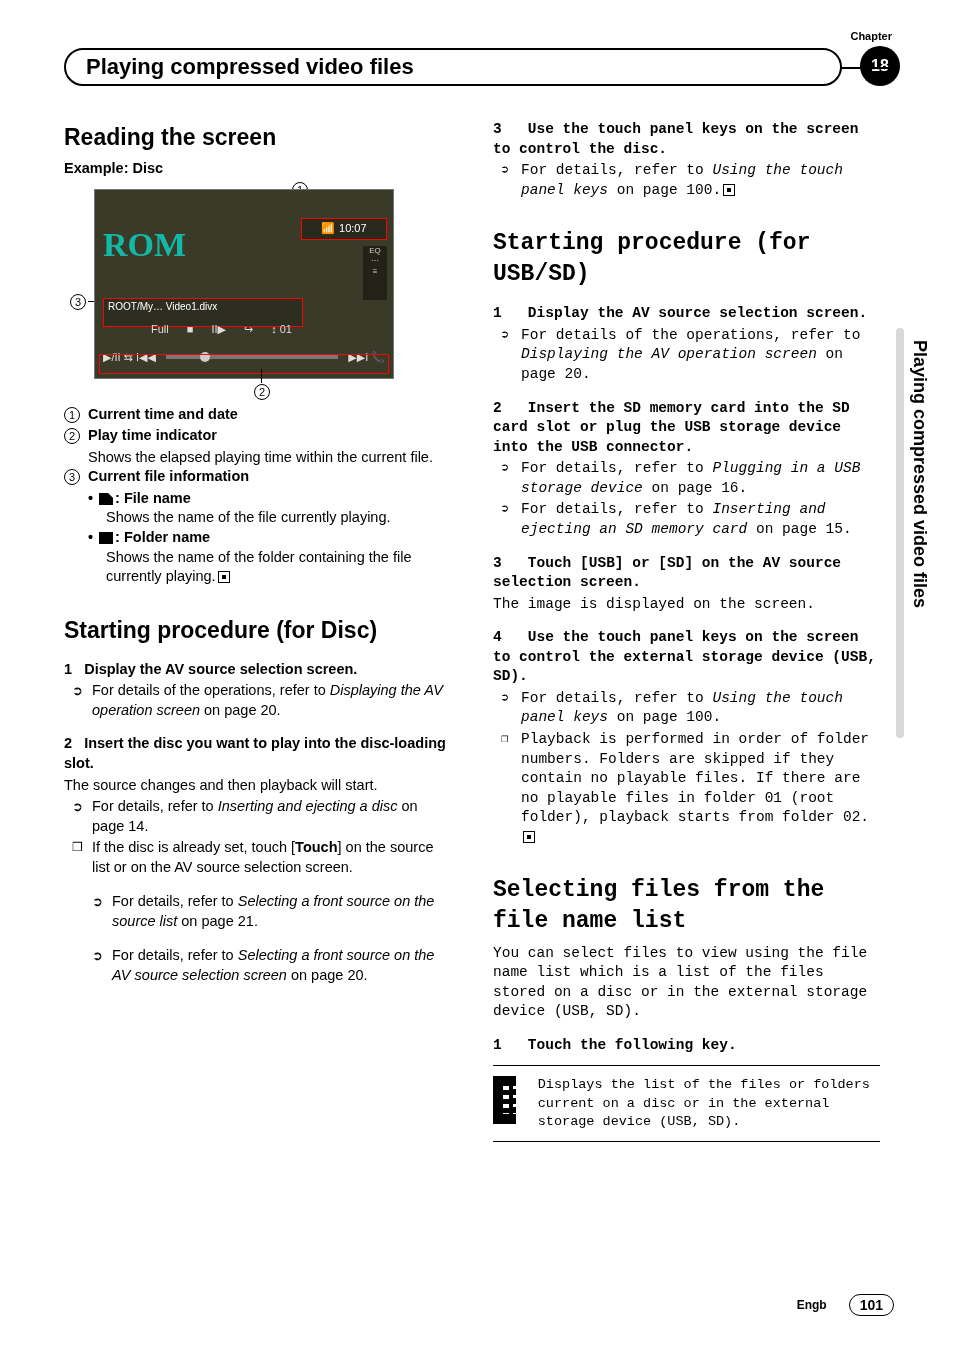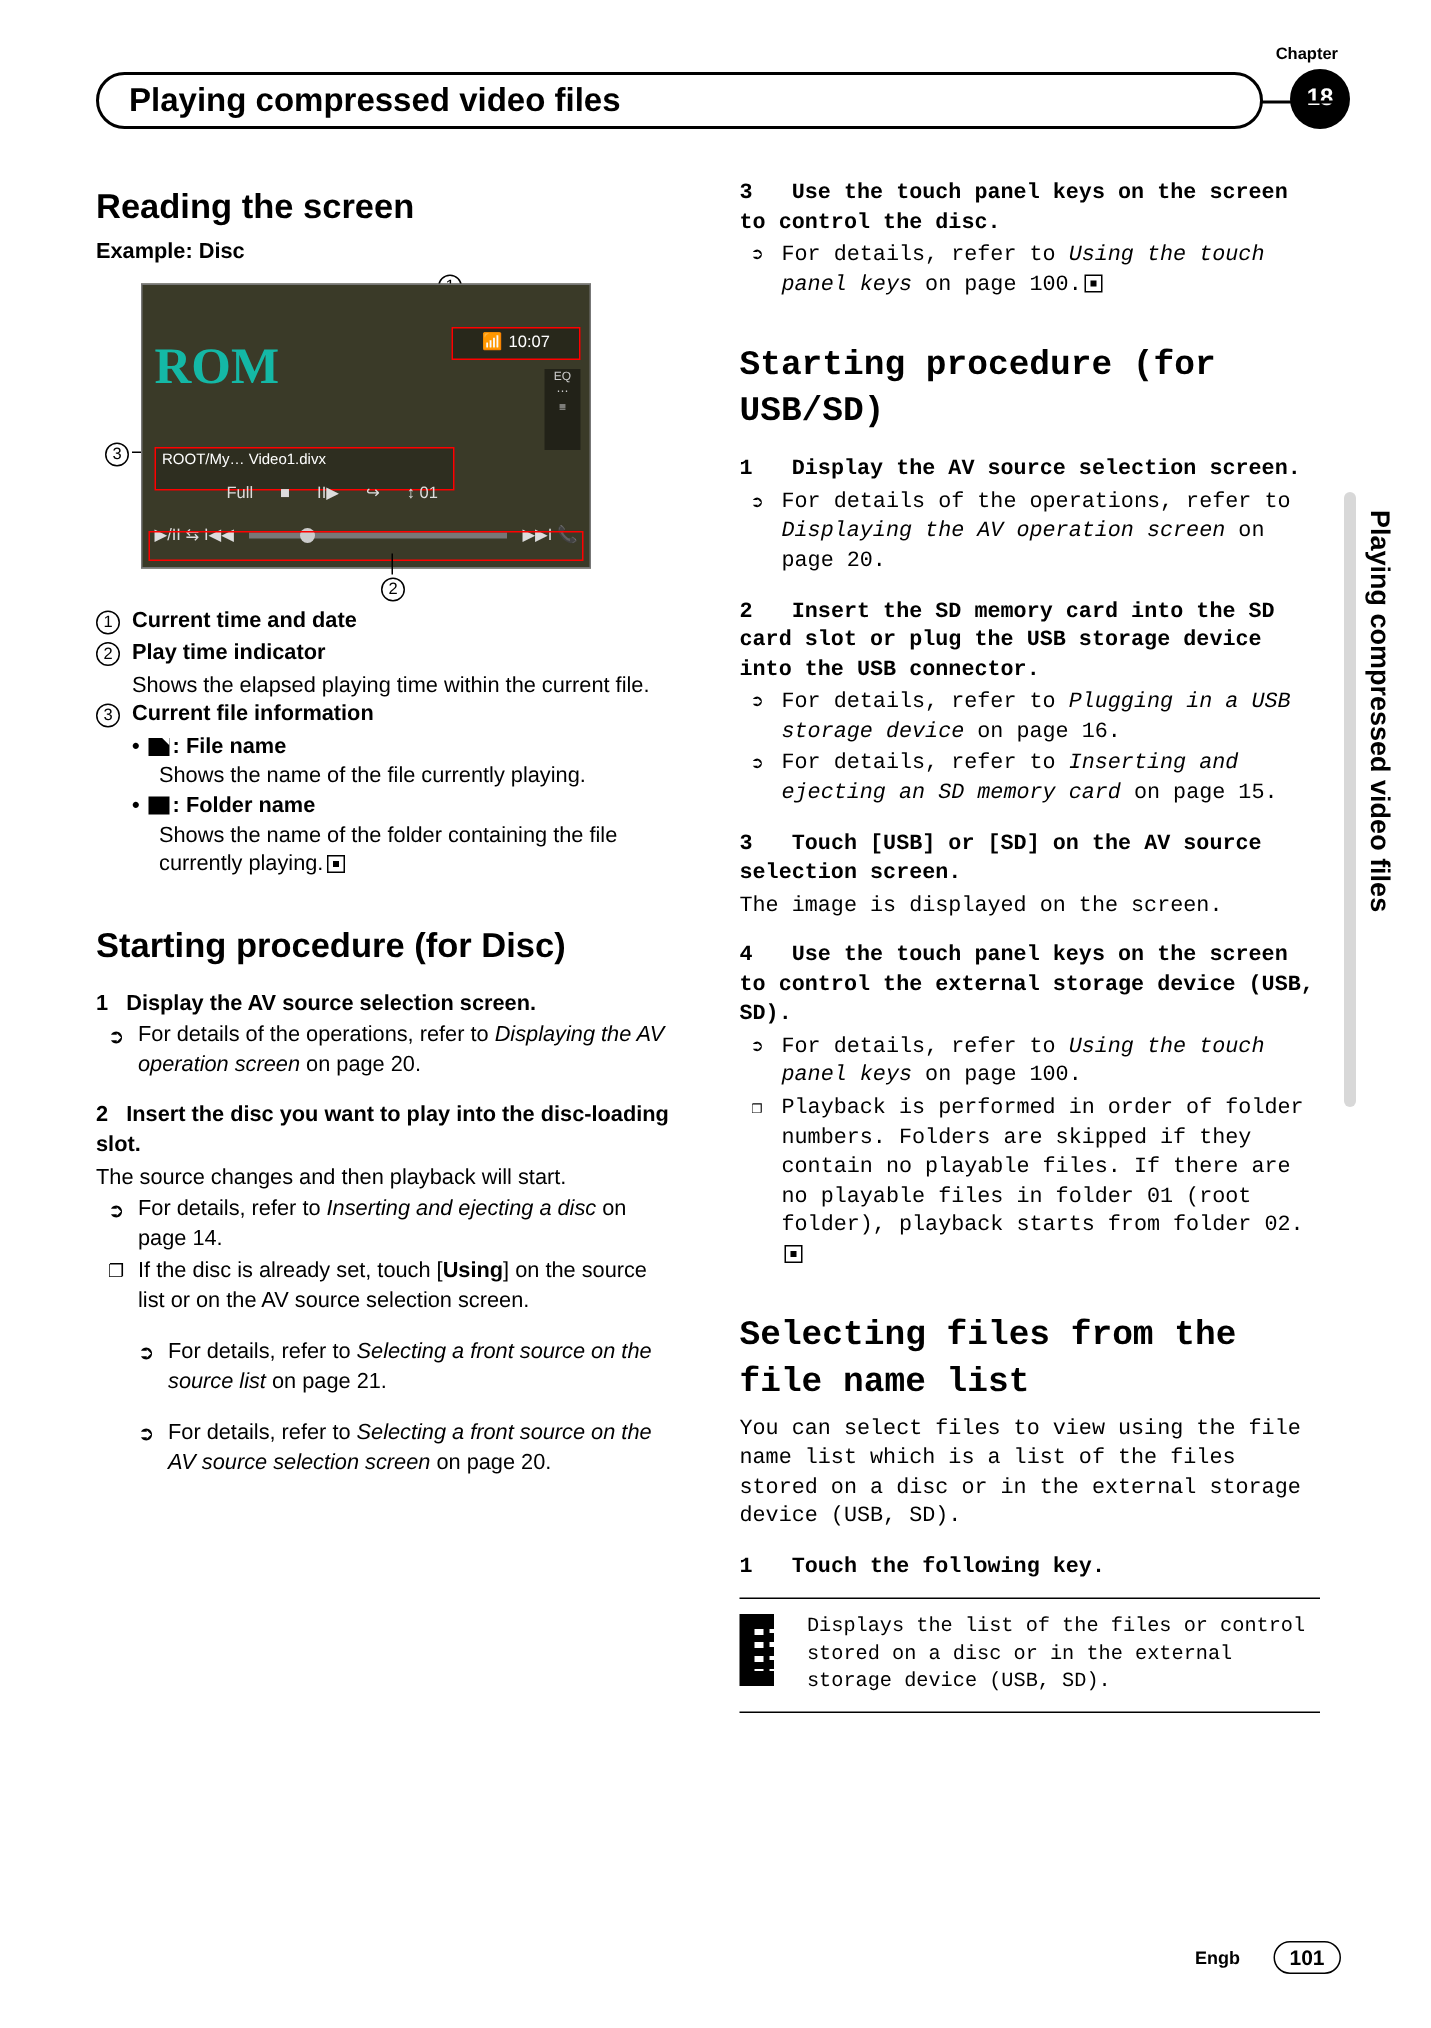--- a/index.html
+++ b/index.html
@@ -139,21 +139,21 @@
 
     <h2 class="section mt">Starting procedure (for Disc)</h2>
     <div class="step">
       <div class="step-head"><span>1&nbsp;&nbsp;&nbsp;</span><span>Display the AV source selection screen.</span></div>
       <div class="sub arrow"><span>For details of the operations, refer to </span><span class="italic">Displaying the AV operation screen</span><span> on page 20.</span></div>
     </div>
     <div class="step">
       <div class="step-head"><span>2&nbsp;&nbsp;&nbsp;</span><span>Insert the disc you want to play into the disc-loading slot.</span></div>
       <p class="flow">The source changes and then playback will start.</p>
       <div class="sub arrow"><span>For details, refer to </span><span class="italic">Inserting and ejecting a disc</span><span> on page 14.</span></div>
-      <div class="sub box"><span>If the disc is already set, touch [</span><span class="bold">Using</span><span>] on the source list or on the AV source selection screen.</span></div>
+      <div class="sub box"><span>If the disc is already set, touch [</span><span class="bold">Touch</span><span>] on the source list or on the AV source selection screen.</span></div>
       <div class="sub2 arrow"><span>For details, refer to </span><span class="italic">Selecting a front source on the source list</span><span> on page 21.</span></div>
       <div class="sub2 arrow"><span>For details, refer to </span><span class="italic">Selecting a front source on the AV source selection screen</span><span> on page 20.</span></div>
     </div>
   </div>
 
   <div class="col" style="padding-right:18px;font-family:Liberation Mono, monospace;">
     <div class="step" style="margin-top:0">
       <div class="step-head"><span>3&nbsp;&nbsp;&nbsp;</span><span>Use the touch panel keys on the screen to control the disc.</span></div>
       <div class="sub arrow"><span>For details, refer to </span><span class="italic">Using the touch panel keys</span><span> on page 100.</span><span class="endmark"></span></div>
     </div>
@@ -177,21 +177,21 @@
       <div class="sub arrow"><span>For details, refer to </span><span class="italic">Using the touch panel keys</span><span> on page 100.</span></div>
       <div class="sub box"><span>Playback is performed in order of folder numbers. Folders are skipped if they contain no playable files. If there are no playable files in folder 01 (root folder), playback starts from folder 02.</span><span class="endmark"></span></div>
     </div>
 
     <h2 class="section mt">Selecting files from the file name list</h2>
     <p class="flow">You can select files to view using the file name list which is a list of the files stored on a disc or in the external storage device (USB, SD).</p>
     <div class="step">
       <div class="step-head"><span>1&nbsp;&nbsp;&nbsp;</span><span>Touch the following key.</span></div>
       <div class="key-row">
         <div class="list-key"></div>
-        <div style="font-size:13.5px">Displays the list of the files or control stored on a disc or in the external storage device (USB, SD).</div>
+        <div style="font-size:13.5px">Displays the list of the files or folders current on a disc or in the external storage device (USB, SD).</div>
       </div>
     </div>
   </div>
 </div>
 
 <div class="footer">
   <span class="bold">Engb</span>
   <span class="pagenum">101</span>
 </div>
 

